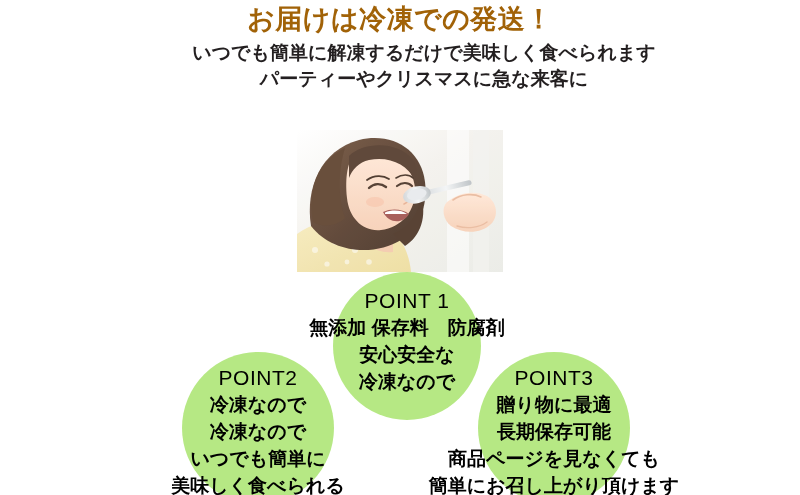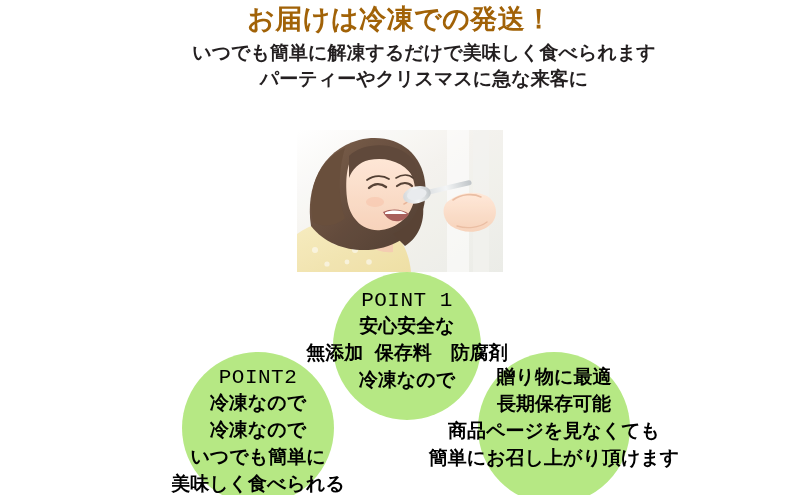--- a/index.html
+++ b/index.html
@@ -75,21 +75,20 @@
     align-items: center;
     justify-content: flex-start;
   }
   .point .inner {
     position: absolute;
     left: 50%;
     transform: translateX(-50%);
     text-align: center;
     color: #000000;
     white-space: nowrap;
-    font-family: Liberation Mono, monospace;
   }
   .point-title {
     font-size: 21px;
     font-weight: normal;
     letter-spacing: 0.5px;
     line-height: 26px;
     color: #000;
   }
   .point-line {
     display: block;
@@ -214,38 +213,39 @@
         <ellipse cx="120" cy="62" rx="10" ry="5.5" fill="#e6e9ec"></ellipse>
       </g>
 
       <rect x="0" y="0" width="206" height="142" fill="#ffffff" opacity="0.12"></rect>
     </svg>
   </div>
 
   <div class="point" id="point1" style="background: rgb(182, 232, 132);">
     <div class="inner">
       <div class="point-title">POINT 1</div>
+      <span class="point-line">無添加 保存料　防腐剤</span>
       <span class="point-line">安心安全な</span>
-      <span class="point-line">無添加 保存料　防腐剤</span>
       <span class="point-line">冷凍なので</span>
     </div>
   </div>
 
   <div class="point" id="point2" style="background: rgb(182, 232, 132);">
     <div class="inner">
       <div class="point-title">POINT2</div>
       <span class="point-line">冷凍なので</span>
       <span class="point-line">冷凍なので</span>
       <span class="point-line">いつでも簡単に</span>
       <span class="point-line">美味しく食べられる</span>
     </div>
   </div>
 
   <div class="point" id="point3" style="background: rgb(182, 232, 132);">
     <div class="inner">
+      <div class="point-title">POINT3</div>
       <span class="point-line">贈り物に最適</span>
       <span class="point-line">長期保存可能</span>
       <span class="point-line">商品ページを見なくても</span>
       <span class="point-line">簡単にお召し上がり頂けます</span>
     </div>
   </div>
 
 </div>
 
 </body></html>

